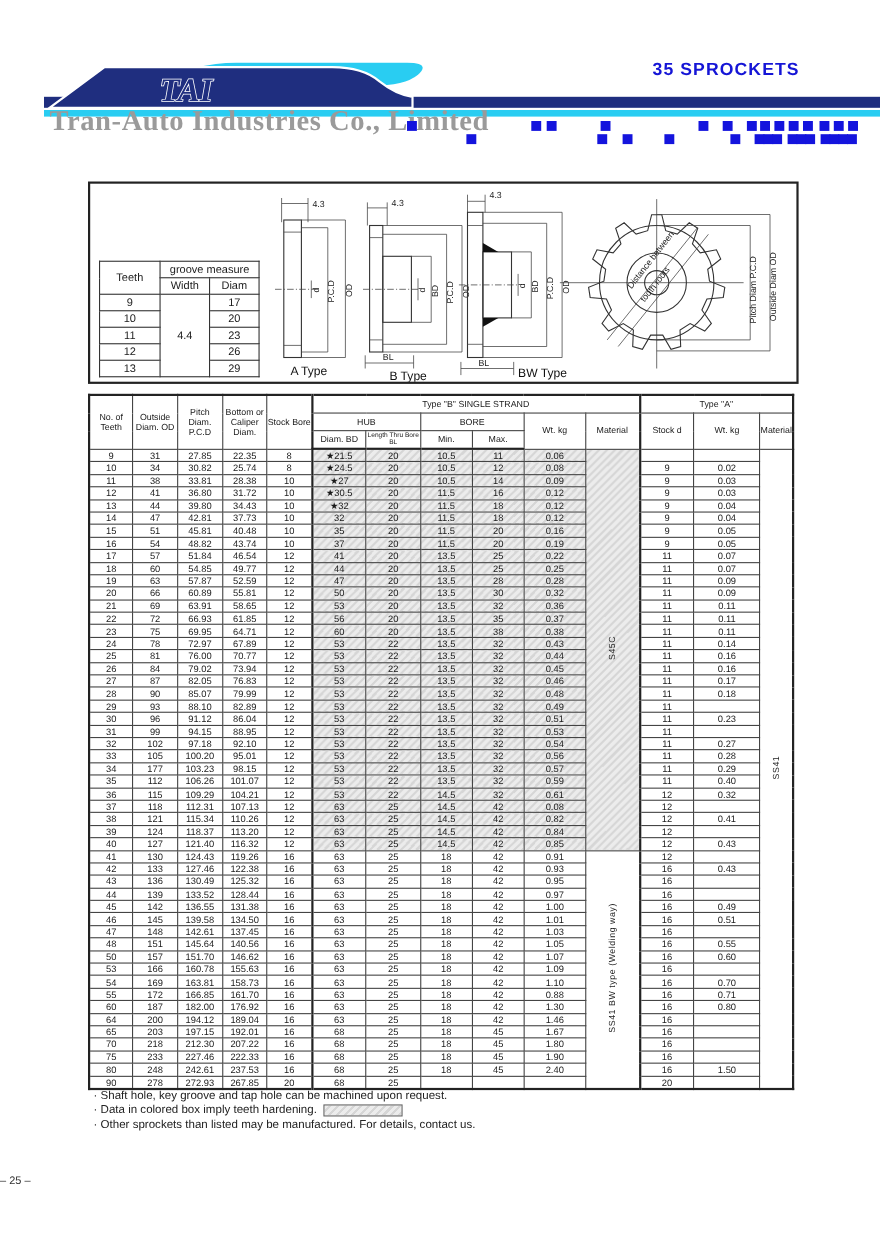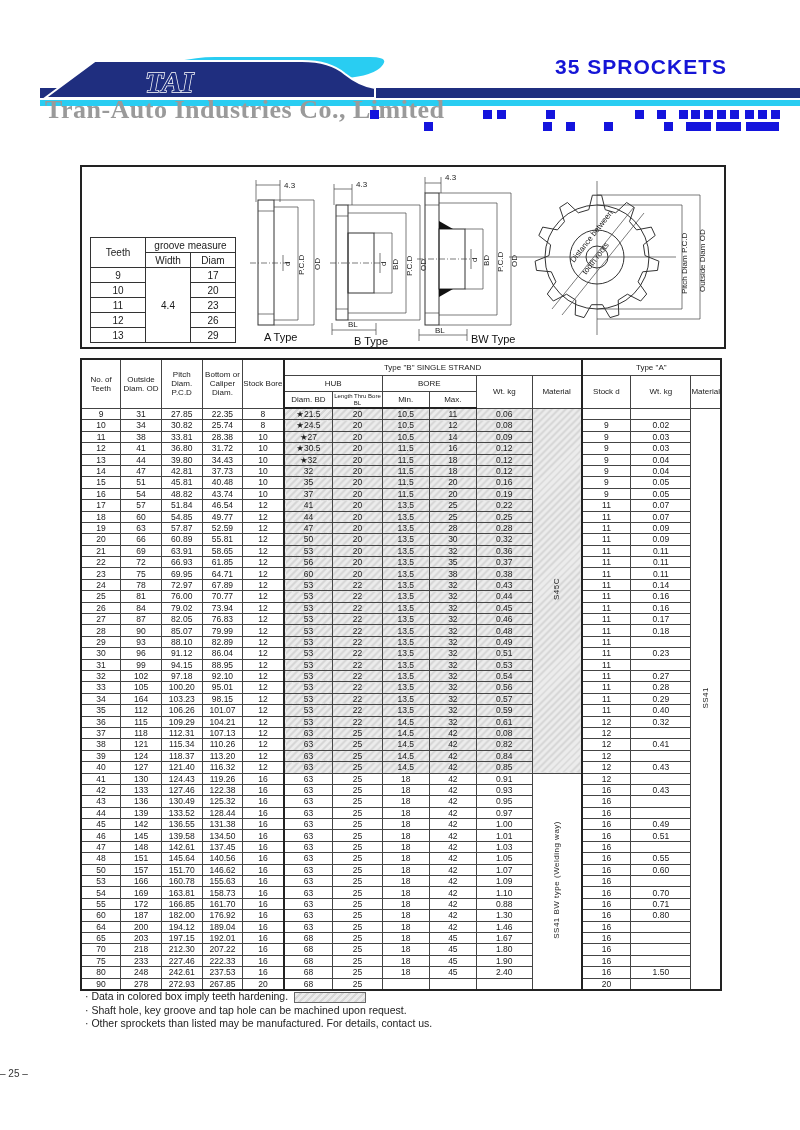--- a/index.html
+++ b/index.html
@@ -1,21 +1,21 @@
 <!DOCTYPE html>
 <html><head>
 <meta charset="utf-8">
 <style>
   html,body{margin:0;padding:0;background:#fff;}
   #page{position:relative;width:800px;height:1130px;background:#fff;overflow:hidden;
         font-family:"Liberation Sans",sans-serif;color:#1a1a1a;}
 
   
   .page-tag{position:absolute;top:55px;left:527px;width:200px;text-align:right;
-            font-size:21px;font-weight:bold;letter-spacing:1px;color:#1515d6;}
+            font-size:16px;font-weight:bold;letter-spacing:1px;color:#1515d6;}
   .logo-svg{position:absolute;left:40px;top:55px;}
   .company{position:absolute;left:45px;top:95px;font-family:"Liberation Serif",serif;
            font-size:26px;font-weight:bold;color:#9a9a9a;letter-spacing:.5px;}
   .sq{position:absolute;width:9px;height:9px;background:#1414dd;}
 
   
   .diagram-panel{position:absolute;left:80px;top:165px;width:642px;height:180px;
                  border:2px solid #222;background:#fff;}
   .groove-table{position:absolute;left:8px;top:70px;border-collapse:collapse;font-size:10px;}
   .groove-table th,.groove-table td{border:1px solid #333;padding:0 3px;text-align:center;
@@ -640,21 +640,21 @@
           <td class="bL hatch">53</td>
           <td class="hatch">22</td>
           <td class="hatch">13.5</td>
           <td class="hatch">32</td>
           <td class="hatch">0.56</td>
           <td class="bL">11</td>
           <td>0.28</td>
         </tr>
         <tr>
           <td>34</td>
-          <td>164</td>
+          <td>177</td>
           <td>103.23</td>
           <td>98.15</td>
           <td>12</td>
           <td class="bL hatch">53</td>
           <td class="hatch">22</td>
           <td class="hatch">13.5</td>
           <td class="hatch">32</td>
           <td class="hatch">0.57</td>
           <td class="bL">11</td>
           <td>0.29</td>
@@ -1008,20 +1008,20 @@
           <td></td>
           <td></td>
           <td class="bL">20</td>
           <td></td>
         </tr>
       </tbody>
   </table>
 
   <div class="notes">
     <div id="notes-list">
+        <div class="note-item">· Shaft hole, key groove and tap hole can be machined upon request.</div>
         <div class="note-item">· Data in colored box imply teeth hardening.<span class="swatch"></span></div>
-        <div class="note-item">· Shaft hole, key groove and tap hole can be machined upon request.</div>
         <div class="note-item">· Other sprockets than listed may be manufactured. For details, contact us.</div>
       </div>
   </div>
 
   <div class="page-number">– 25 –</div>
 </div>
 
 </body></html>

